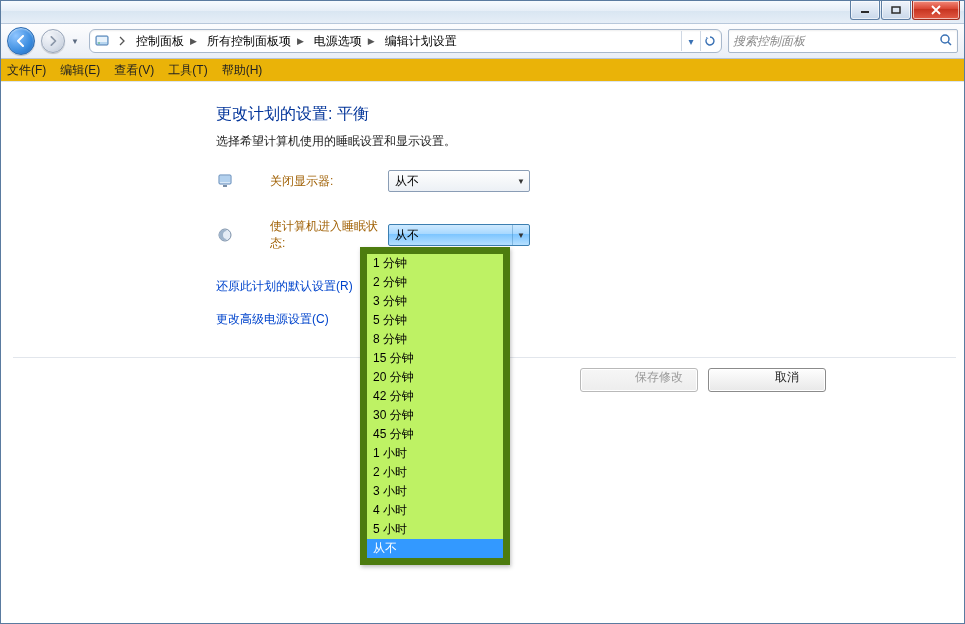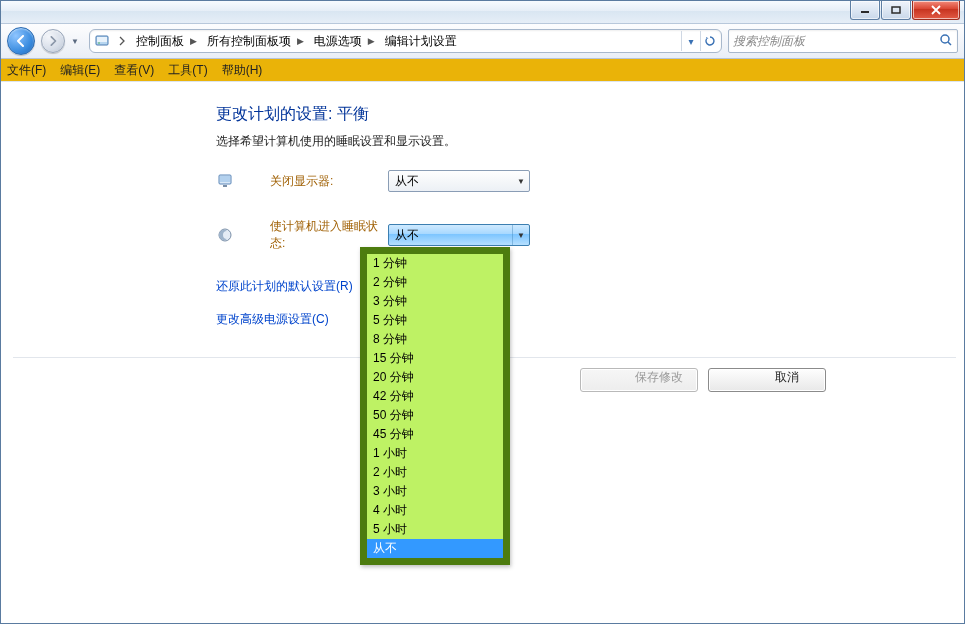--- a/index.html
+++ b/index.html
@@ -437,21 +437,21 @@
 
   <div class="dropdown" id="dropdown">
       <div class="opt">1 分钟</div>
       <div class="opt">2 分钟</div>
       <div class="opt">3 分钟</div>
       <div class="opt">5 分钟</div>
       <div class="opt">8 分钟</div>
       <div class="opt">15 分钟</div>
       <div class="opt">20 分钟</div>
       <div class="opt">42 分钟</div>
-      <div class="opt">50 分钟</div>
+      <div class="opt">30 分钟</div>
       <div class="opt">45 分钟</div>
       <div class="opt">1 小时</div>
       <div class="opt">2 小时</div>
       <div class="opt">3 小时</div>
       <div class="opt">4 小时</div>
       <div class="opt">5 小时</div>
       <div class="opt selected">从不</div>
     </div>
 
 </div>

